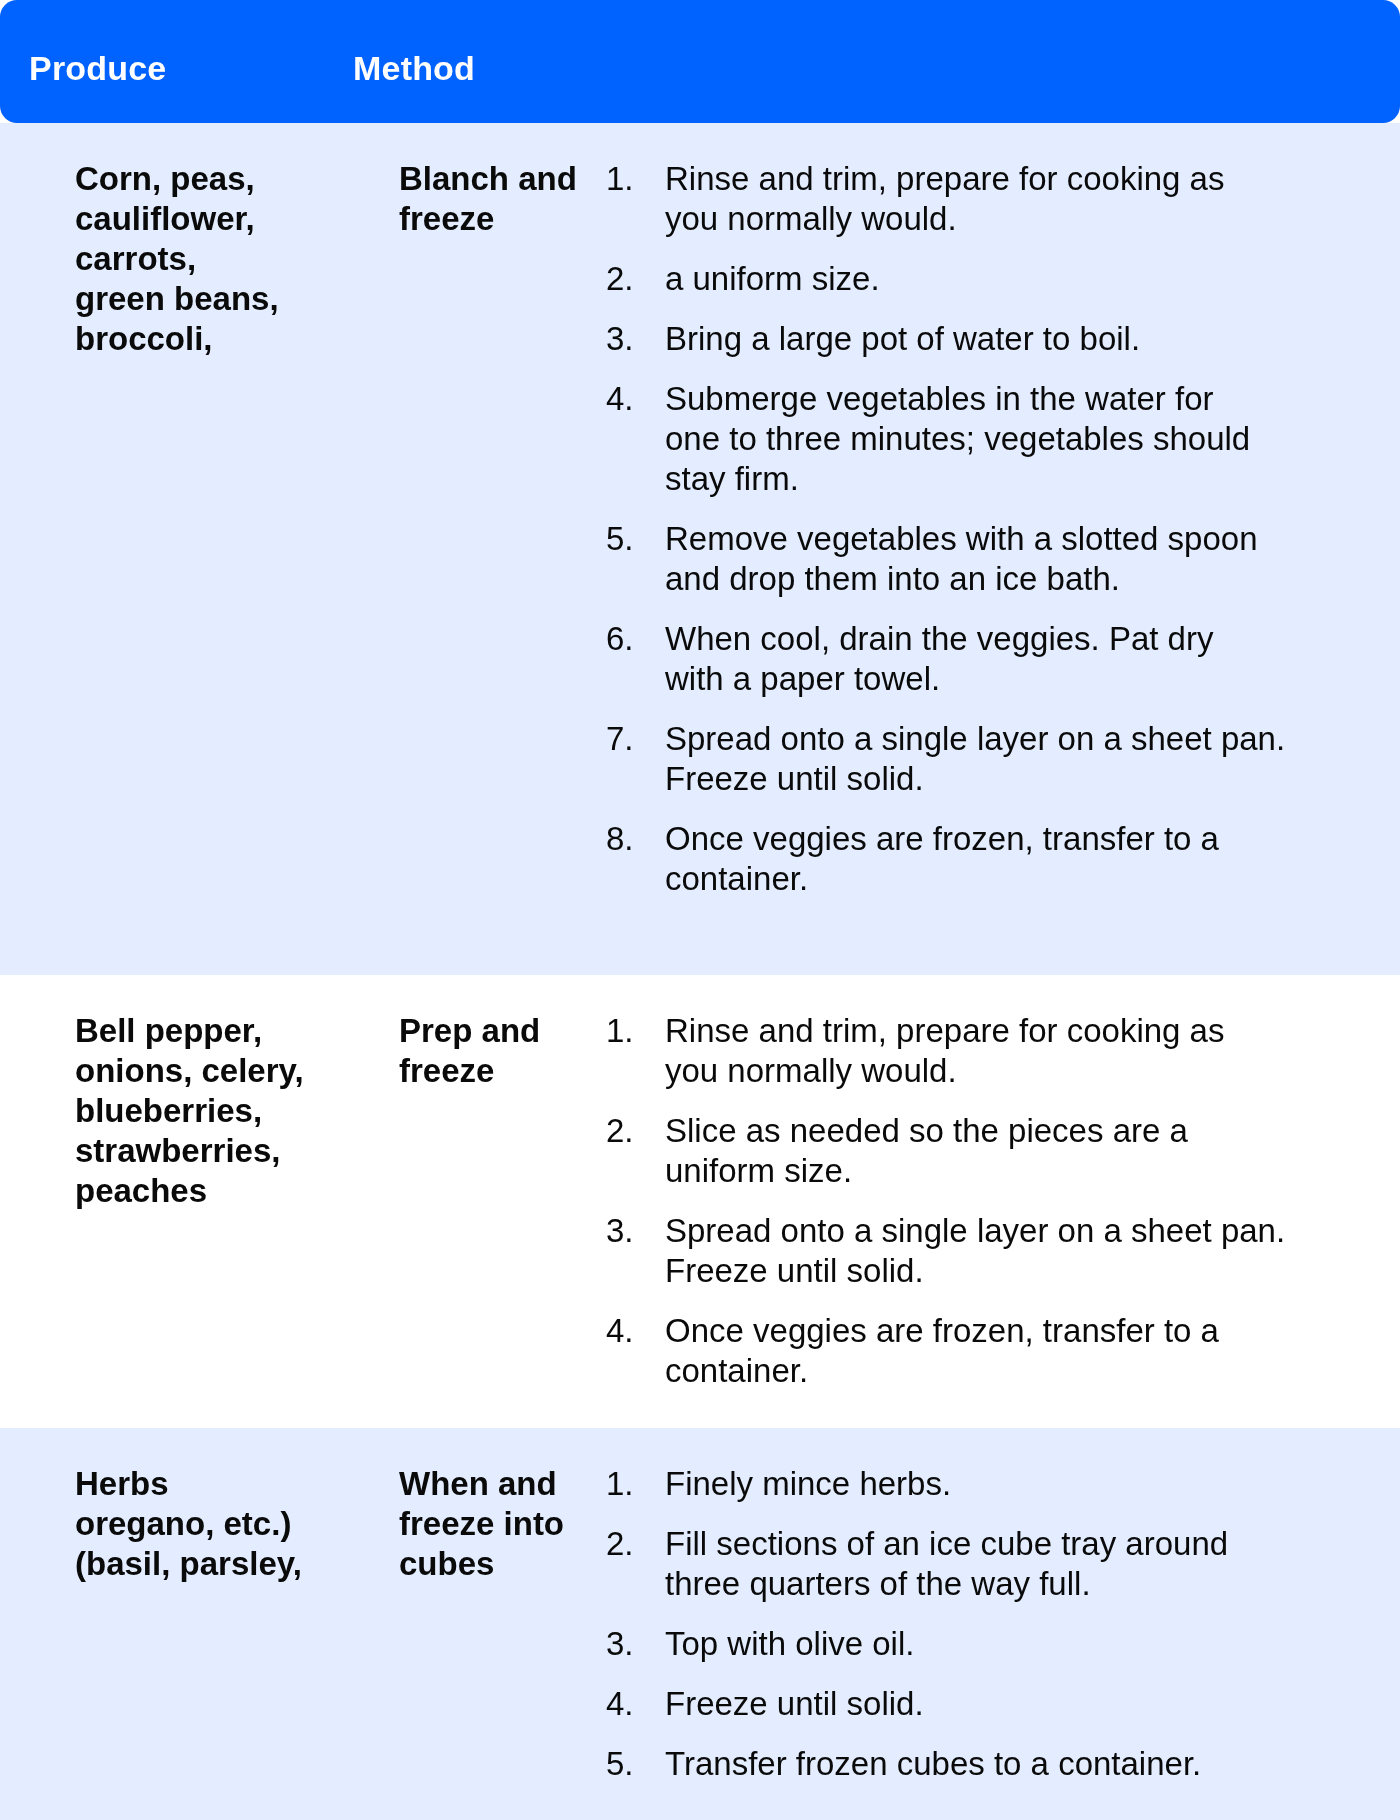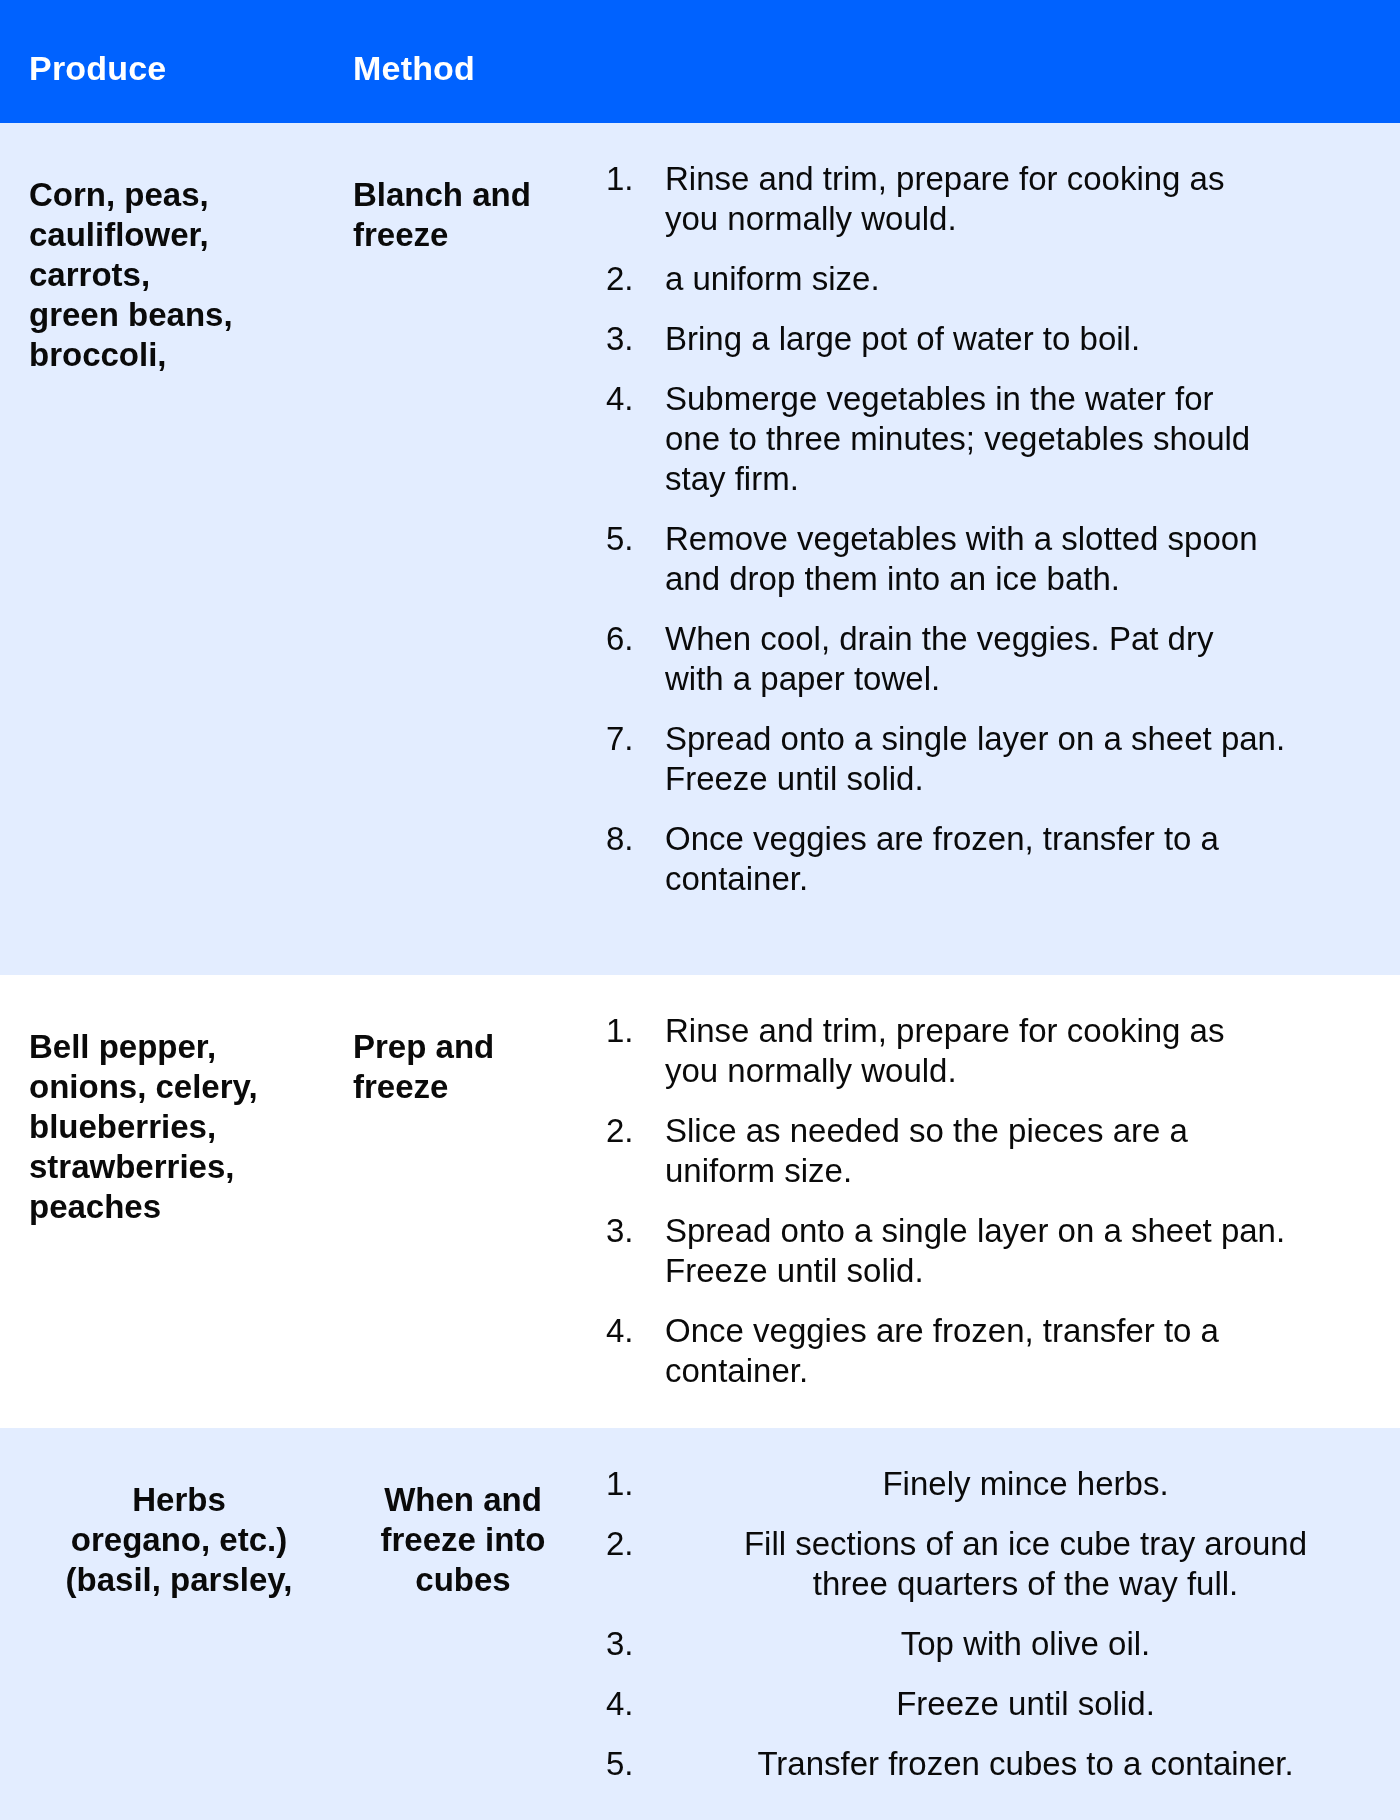--- a/index.html
+++ b/index.html
@@ -15,20 +15,21 @@
     color: #0a0a0a;
   }
   .table {
     width: 1400px;
     position: relative;
   }
   .header {
     height: 123px;
     background: #0062ff;
     position: relative;
+    border-radius: 17px;
   }
   .header .hcell {
     position: absolute;
     top: 48px;
     font-weight: bold;
     font-size: 34px;
     line-height: 40px;
     color: #ffffff;
     letter-spacing: 0.2px;
   }
@@ -39,23 +40,24 @@
   .row {
     position: relative;
     box-sizing: border-box;
     padding-top: 36px;
   }
   .row.shaded { background: #e3edff; }
   .row.plain { background: #ffffff; }
 
   .cell {
     position: absolute;
-    top: 52px;
+    top: 36px;
     font-size: 33px;
     line-height: 40px;
+    margin-left: 46px;
   }
   .cell.produce {
     left: 29px;
     width: 300px;
     font-weight: bold;
   }
   .cell.method {
     left: 353px;
     width: 220px;
     font-weight: bold;
@@ -183,21 +185,21 @@
             <span class="step-line">Spread onto a single layer on a sheet pan.</span>
             <span class="step-line">Freeze until solid.</span>
           </li>
           <li class="step">
             <span class="step-num">4.</span>
             <span class="step-line">Once veggies are frozen, transfer to a</span>
             <span class="step-line">container.</span>
           </li>
         </ol>
       </div>
-      <div class="row shaded" style="height: 392px; text-align: center;">
+      <div class="row shaded" style="height: 392px;">
         <div class="cell produce">
           <span class="line">Herbs</span>
           <span class="line">oregano, etc.)</span>
           <span class="line">(basil, parsley,</span>
         </div>
         <div class="cell method">
           <span class="line">When and</span>
           <span class="line">freeze into</span>
           <span class="line">cubes</span>
         </div>

